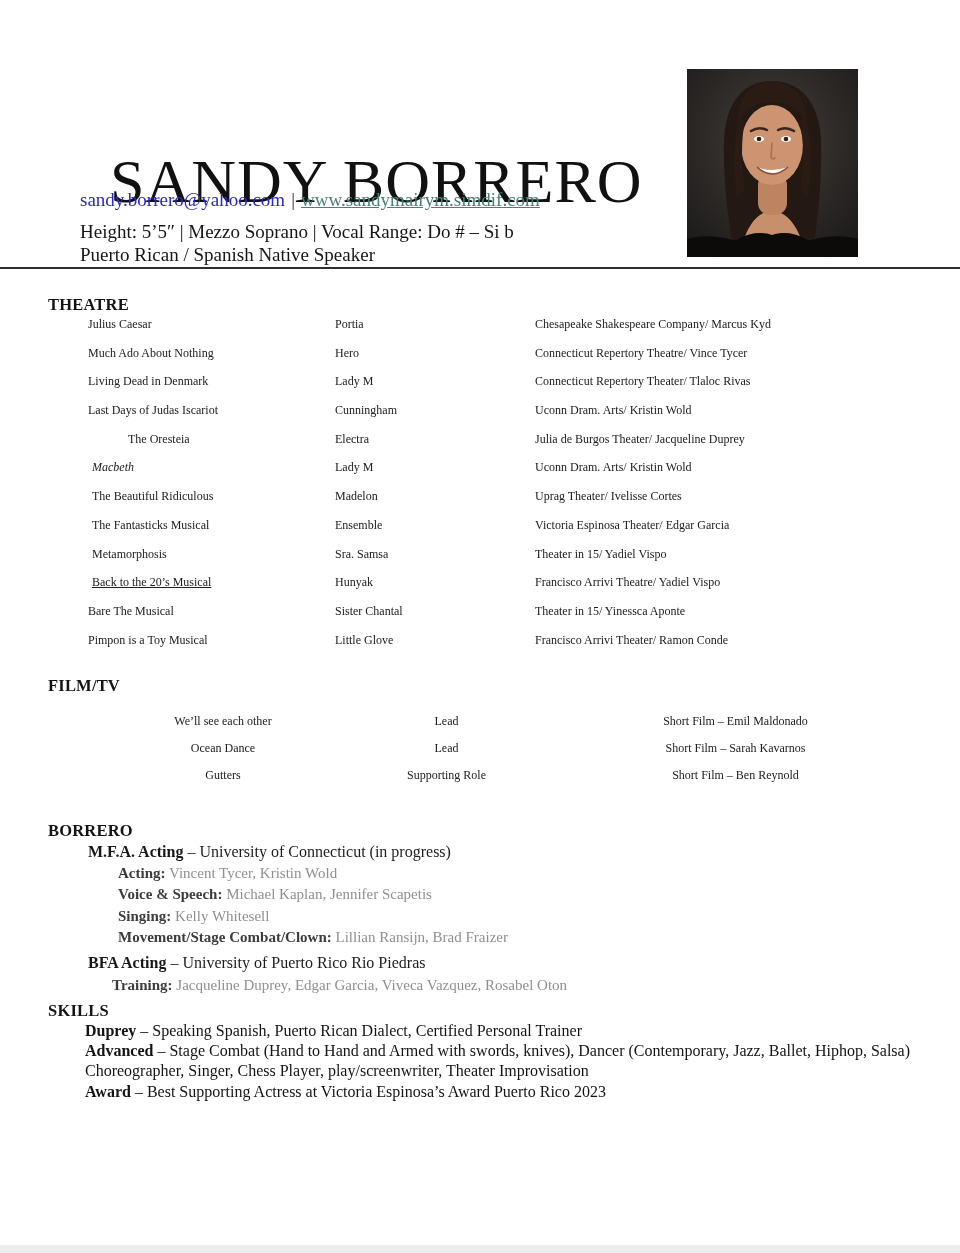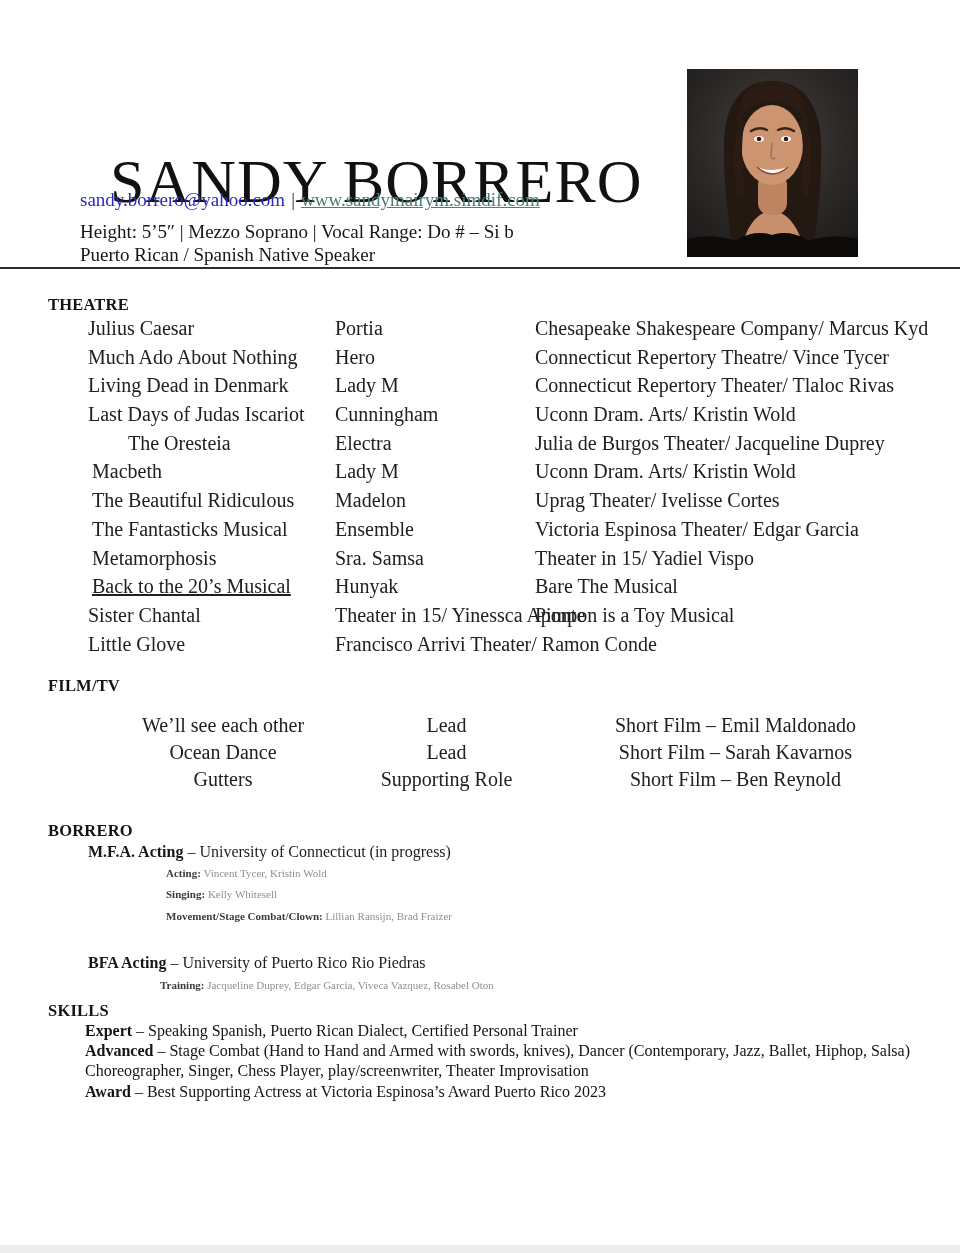--- a/index.html
+++ b/index.html
@@ -18,28 +18,28 @@
   .contact a{text-decoration:none;cursor:pointer;}
   .email{color:#2a2ac0;}
   .sep{color:#333;padding:0 6px;}
   .website{color:#4a7f78;text-decoration:underline !important;}
   .detail1{left:80px;top:221px;font-size:19px;color:#161616;white-space:nowrap;}
   .detail2{left:80px;top:244px;font-size:19px;color:#161616;white-space:nowrap;}
   .rule{left:0;top:267px;width:960px;height:2px;background:#2e2e2e;}
   .headshot{left:687px;top:69px;width:171px;height:188px;}
   
   .sec-head{font-weight:bold;font-size:16.5px;color:#141414;letter-spacing:.2px;}
-  .grid{display:grid;font-size:20px;color:#202020;}
+  .grid{display:grid;font-size:12px;color:#202020;}
   .grid-theatre{left:88px;top:317px;width:830px;grid-template-columns:247px 200px 1fr;grid-auto-rows:28.7px;}
   .grid-film{left:102px;top:714px;width:820px;grid-template-columns:242px 205px 1fr;grid-auto-rows:26.9px;text-align:center;}
   .cell{white-space:nowrap;overflow:visible;}
   
   .deg-line{font-size:16px;color:#1d1d1d;white-space:nowrap;}
   .deg-title{font-weight:bold;color:#171717;}
-  .sub-line{font-size:11px;line-height:21.3px;white-space:nowrap;margin-left:48px;}
+  .sub-line{font-size:15px;line-height:21.3px;white-space:nowrap;}
   .sub-label{font-weight:bold;color:#3c3c3c;}
   .sub-value{color:#8f8f8f;}
   
   .skill-block{left:85px;width:828px;font-size:16px;line-height:20.2px;color:#141414;}
   .skill-label{font-weight:bold;}
   .bottom-bar{left:0;top:1245px;width:960px;height:8px;background:#ededed;}
 </style>
 </head>
 <body>
 
@@ -105,34 +105,35 @@
     <div class="cell">Connecticut Repertory Theatre/ Vince Tycer</div>
   <div class="cell">Living Dead in Denmark</div>
     <div class="cell">Lady M</div>
     <div class="cell">Connecticut Repertory Theater/ Tlaloc Rivas</div>
   <div class="cell">Last Days of Judas Iscariot</div>
     <div class="cell">Cunningham</div>
     <div class="cell">Uconn Dram. Arts/ Kristin Wold</div>
   <div class="cell" style="padding-left:4px;margin-left:36px;">The Oresteia</div>
     <div class="cell">Electra</div>
     <div class="cell">Julia de Burgos Theater/ Jacqueline Duprey</div>
-  <div class="cell" style="padding-left:4px;">Macbeth</div>
+  <div class="cell" style="padding-left:4px;font-style:italic;">Macbeth</div>
     <div class="cell">Lady M</div>
     <div class="cell">Uconn Dram. Arts/ Kristin Wold</div>
   <div class="cell" style="padding-left:4px;">The Beautiful Ridiculous</div>
     <div class="cell">Madelon</div>
     <div class="cell">Uprag Theater/ Ivelisse Cortes</div>
   <div class="cell" style="padding-left:4px;">The Fantasticks Musical</div>
     <div class="cell">Ensemble</div>
     <div class="cell">Victoria Espinosa Theater/ Edgar Garcia</div>
   <div class="cell" style="padding-left:4px;">Metamorphosis</div>
     <div class="cell">Sra. Samsa</div>
     <div class="cell">Theater in 15/ Yadiel Vispo</div>
   <div class="cell" style="padding-left:4px;text-decoration:underline;">Back to the 20’s Musical</div>
     <div class="cell">Hunyak</div>
+    <div class="cell">Francisco Arrivi Theatre/ Yadiel Vispo</div>
   <div class="cell">Bare The Musical</div>
     <div class="cell">Sister Chantal</div>
     <div class="cell">Theater in 15/ Yinessca Aponte</div>
   <div class="cell">Pimpon is a Toy Musical</div>
     <div class="cell">Little Glove</div>
     <div class="cell">Francisco Arrivi Theater/ Ramon Conde</div>
 </div>
 
 <div class="abs sec-head" style="left:48px;top:676px;">FILM/TV</div>
 <div class="abs grid grid-film">
@@ -147,31 +148,32 @@
     <div class="cell">Short Film – Ben Reynold</div>
 </div>
 
 <div class="abs sec-head" style="left:48px;top:821px;">BORRERO</div>
 
 <div class="abs deg-line" style="left:88px;top:843px;">
   <span class="deg-title">M.F.A. Acting</span><span> – University of Connecticut (in progress)</span>
 </div>
 <div class="abs" style="left:118px;top:863px;">
   <div class="sub-line"><span class="sub-label">Acting:</span><span class="sub-value"> Vincent Tycer, Kristin Wold</span></div>
+  <div class="sub-line"><span class="sub-label">Voice &amp; Speech:</span><span class="sub-value"> Michael Kaplan, Jennifer Scapetis</span></div>
   <div class="sub-line"><span class="sub-label">Singing:</span><span class="sub-value"> Kelly Whitesell</span></div>
   <div class="sub-line"><span class="sub-label">Movement/Stage Combat/Clown:</span><span class="sub-value"> Lillian Ransijn, Brad Fraizer</span></div>
 </div>
 
 <div class="abs deg-line" style="left:88px;top:954px;">
   <span class="deg-title">BFA Acting</span><span> – University of Puerto Rico Rio Piedras</span>
 </div>
 <div class="abs" style="left:112px;top:975px;font-family:Liberation Serif, serif;">
   <div class="sub-line"><span class="sub-label">Training:</span><span class="sub-value"> Jacqueline Duprey, Edgar Garcia, Viveca Vazquez, Rosabel Oton</span></div>
 </div>
 
 <div class="abs sec-head" style="left:48px;top:1001px;">SKILLS</div>
 <div class="abs skill-block" style="top:1021px;">
-  <div><span class="skill-label">Expert</span><span> – Speaking Spanish, Puerto Rican Dialect, Certified Personal Trainer</span></div>
+  <div><span class="skill-label">Duprey</span><span> – Speaking Spanish, Puerto Rican Dialect, Certified Personal Trainer</span></div>
   <div><span class="skill-label">Advanced</span><span> – Stage Combat (Hand to Hand and Armed with swords, knives), Dancer (Contemporary, Jazz, Ballet, Hiphop, Salsa) Choreographer, Singer, Chess Player, play/screenwriter, Theater Improvisation</span></div>
   <div><span class="skill-label">Award</span><span> – Best Supporting Actress at Victoria Espinosa’s Award Puerto Rico 2023</span></div>
 </div>
 
 <div class="abs bottom-bar"></div>
 
 </body></html>

